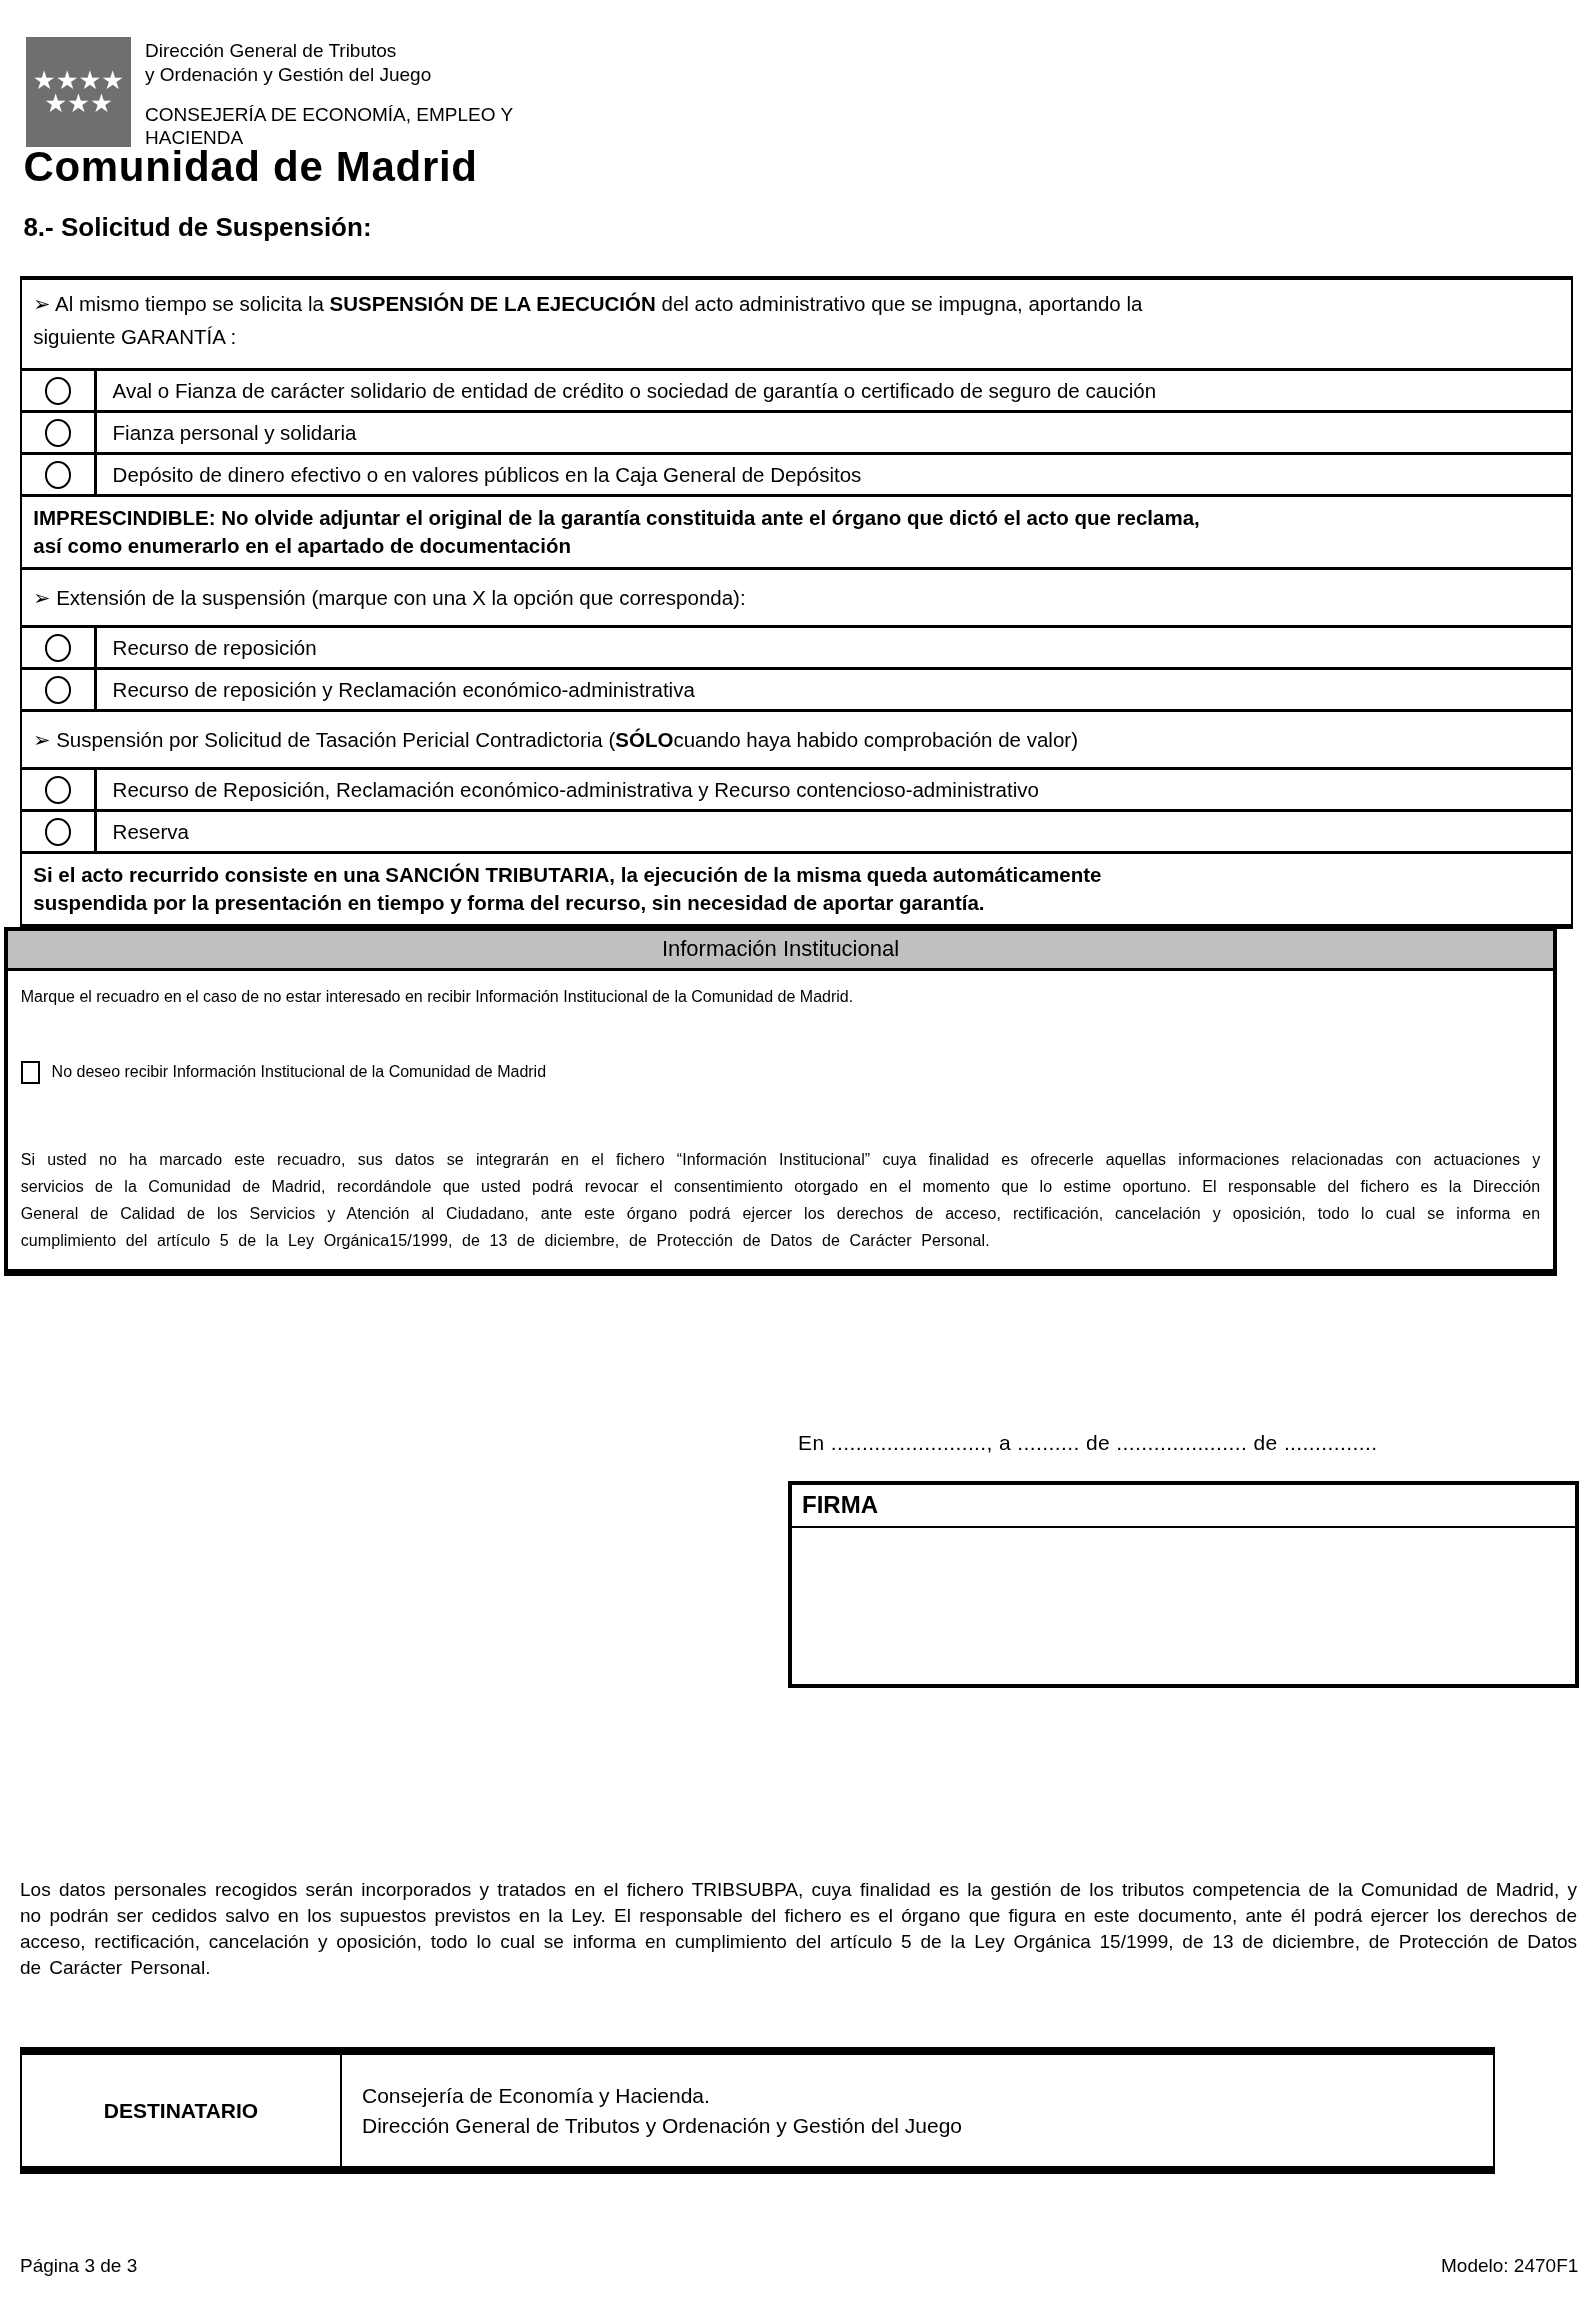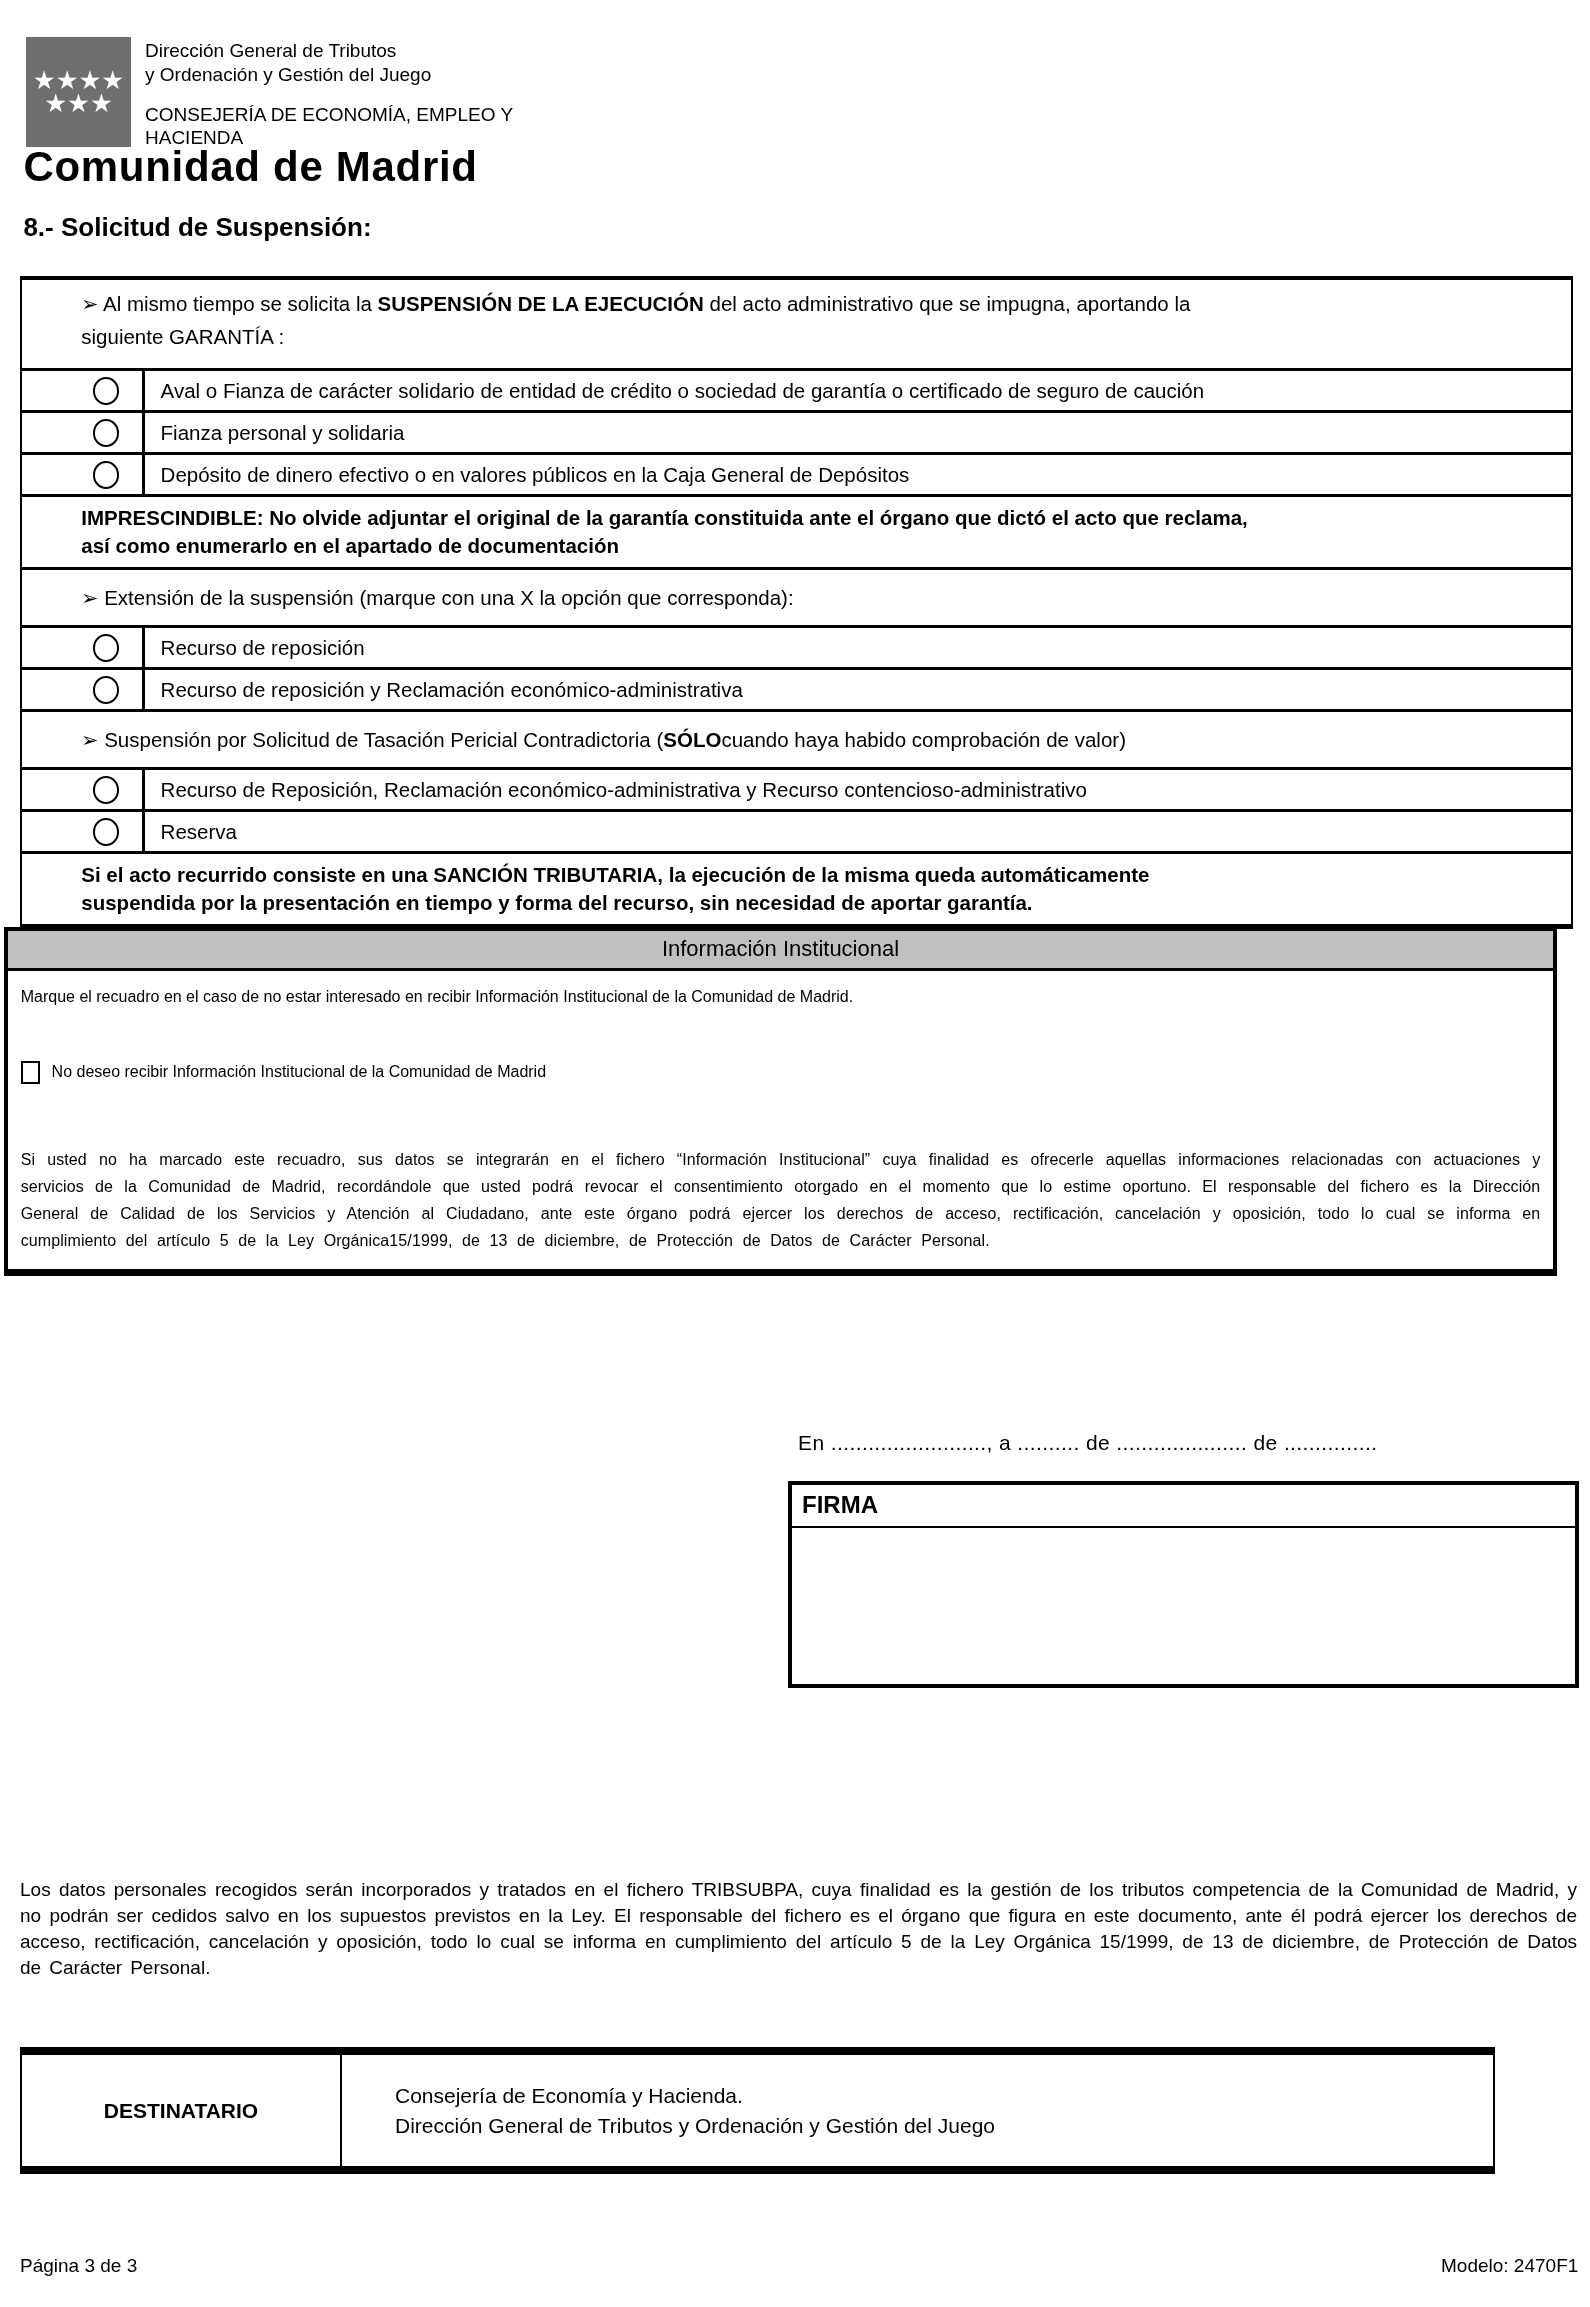--- a/index.html
+++ b/index.html
@@ -25,21 +25,21 @@
   .brand{position:absolute;left:23.4px;top:143px;font-size:42px;font-weight:bold;letter-spacing:0.7px;}
   .section-title{position:absolute;left:23.4px;top:212px;font-size:26px;font-weight:bold;}
 
   
   .main-table{
     position:absolute;left:20px;top:276px;width:1553px;
     border:2.8px solid #000;border-top-width:4.2px;border-bottom-width:5.7px;
     box-sizing:border-box;
     font-size:20.5px;
   }
-  .t-row{border-top:3.5px solid #000;display:flex;align-items:stretch;box-sizing:border-box;padding-left:48px;}
+  .t-row{border-top:3.5px solid #000;display:flex;align-items:stretch;box-sizing:border-box;}
   .t-row:first-child{border-top:none;}
   .t-full{display:block;padding:7px 11.3px;}
   .intro-row{min-height:74px;line-height:33px;}
   .radio-cell{
     width:75px;flex:0 0 75px;border-right:3.5px solid #000;
     display:flex;align-items:center;justify-content:center;box-sizing:border-box;
   }
   .radio{
     width:22.6px;height:24px;border:2.1px solid #000;border-radius:50%;background:#fff;
   }
@@ -94,21 +94,21 @@
     border:2.1px solid #000;border-top-width:8.5px;border-bottom-width:8.5px;
     box-sizing:border-box;display:flex;
   }
   .dest-label{
     width:320px;flex:0 0 320px;border-right:2.8px solid #000;box-sizing:border-box;
     display:flex;align-items:center;justify-content:center;
     font-weight:bold;font-size:21px;
   }
   .dest-content{
     flex:1;display:flex;flex-direction:column;justify-content:center;
-    padding-left:20px;font-size:21px;line-height:30px;margin-left:33px;
+    padding-left:20px;font-size:21px;line-height:30px;
   }
 
   
   .footer-left{position:absolute;left:20px;top:2255px;font-size:19px;}
   .footer-right{position:absolute;right:12.7px;top:2255px;font-size:19px;}
 </style>
 </head>
 <body>
 
 <div class="page">

